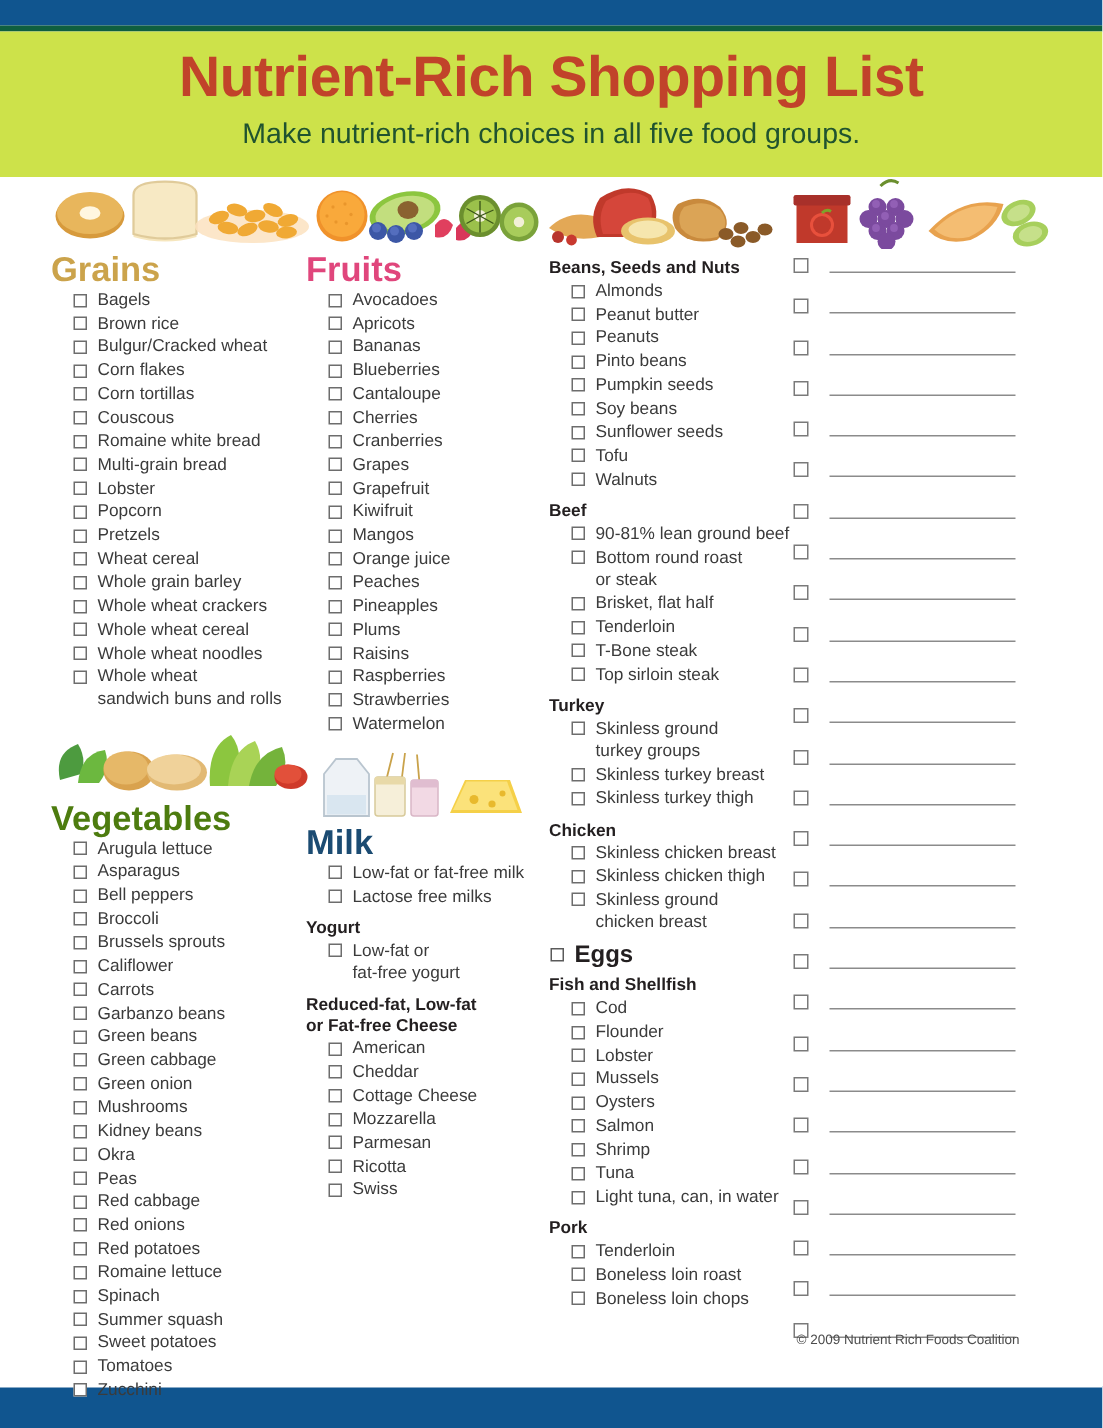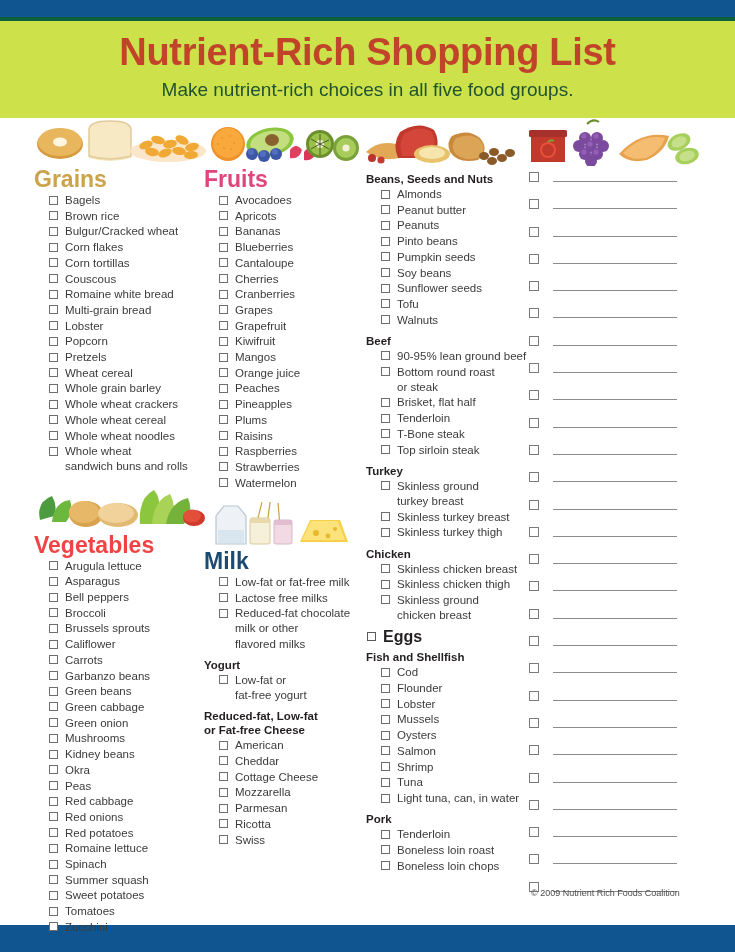--- a/index.html
+++ b/index.html
@@ -48,21 +48,21 @@
   
   .art{position:relative;height:48px;overflow:hidden;}
   .art svg{position:absolute;left:0;top:0;}
 
   
   .group-title{
     margin:0;font-size:23px;font-weight:bold;line-height:26px;
     font-family:"Liberation Sans", sans-serif;
   }
   .gt-grains{color:#cba34b;}
-  .gt-veg{color:#ef4444;}
+  .gt-veg{color:#4d7c0f;}
   .gt-fruits{color:#e0467c;}
   .gt-milk{color:#1b4b72;}
   .gt-meat{color:#6e6aa8;}
 
   .sub-head{
     margin:6px 0 1px 0;
     font-size:11.5px;font-weight:bold;color:#231f20;line-height:14px;
     font-family:"Liberation Sans", sans-serif;
   }
 
@@ -306,21 +306,20 @@
           <circle cx="112" cy="33" r="3" fill="#e8b92d"></circle>
           <circle cx="124" cy="36" r="2.4" fill="#e8b92d"></circle>
           <circle cx="131" cy="29" r="2" fill="#e8b92d"></circle>
         </svg>
       </div>
 
       <h2 class="group-title gt-milk">Milk</h2>
       <ul class="items indent" id="milk-list">
           <li><span class="box"></span><span>Low-fat or fat-free milk</span></li>
           <li><span class="box"></span><span>Lactose free milks</span></li>
-          <li><span class="box"></span><span>Reduced-fat chocolate</span><br><span>milk or other</span><br><span>flavored milks</span></li>
         </ul>
       <div id="milk-subs">
           <div class="sub-head">Yogurt</div>
           <ul class="items indent">
             <li><span class="box"></span><span>Low-fat or</span><br><span>fat-free yogurt</span></li>
           </ul>
           <div class="sub-head">Reduced-fat, Low-fat<br>or Fat-free Cheese</div>
           <ul class="items indent">
             <li><span class="box"></span><span>American</span></li>
             <li><span class="box"></span><span>Cheddar</span></li>
@@ -364,30 +363,30 @@
             <li><span class="box"></span><span>Peanuts</span></li>
             <li><span class="box"></span><span>Pinto beans</span></li>
             <li><span class="box"></span><span>Pumpkin seeds</span></li>
             <li><span class="box"></span><span>Soy beans</span></li>
             <li><span class="box"></span><span>Sunflower seeds</span></li>
             <li><span class="box"></span><span>Tofu</span></li>
             <li><span class="box"></span><span>Walnuts</span></li>
           </ul>
           <div class="sub-head">Beef</div>
           <ul class="items indent">
-            <li><span class="box"></span><span>90-95% lean ground beef</span></li>
+            <li><span class="box"></span><span>90-81% lean ground beef</span></li>
             <li><span class="box"></span><span>Bottom round roast</span><br><span>or steak</span></li>
             <li><span class="box"></span><span>Brisket, flat half</span></li>
             <li><span class="box"></span><span>Tenderloin</span></li>
             <li><span class="box"></span><span>T-Bone steak</span></li>
             <li><span class="box"></span><span>Top sirloin steak</span></li>
           </ul>
           <div class="sub-head">Turkey</div>
           <ul class="items indent">
-            <li><span class="box"></span><span>Skinless ground</span><br><span>turkey breast</span></li>
+            <li><span class="box"></span><span>Skinless ground</span><br><span>turkey groups</span></li>
             <li><span class="box"></span><span>Skinless turkey breast</span></li>
             <li><span class="box"></span><span>Skinless turkey thigh</span></li>
           </ul>
           <div class="sub-head">Chicken</div>
           <ul class="items indent">
             <li><span class="box"></span><span>Skinless chicken breast</span></li>
             <li><span class="box"></span><span>Skinless chicken thigh</span></li>
             <li><span class="box"></span><span>Skinless ground</span><br><span>chicken breast</span></li>
           </ul>
         </div>

